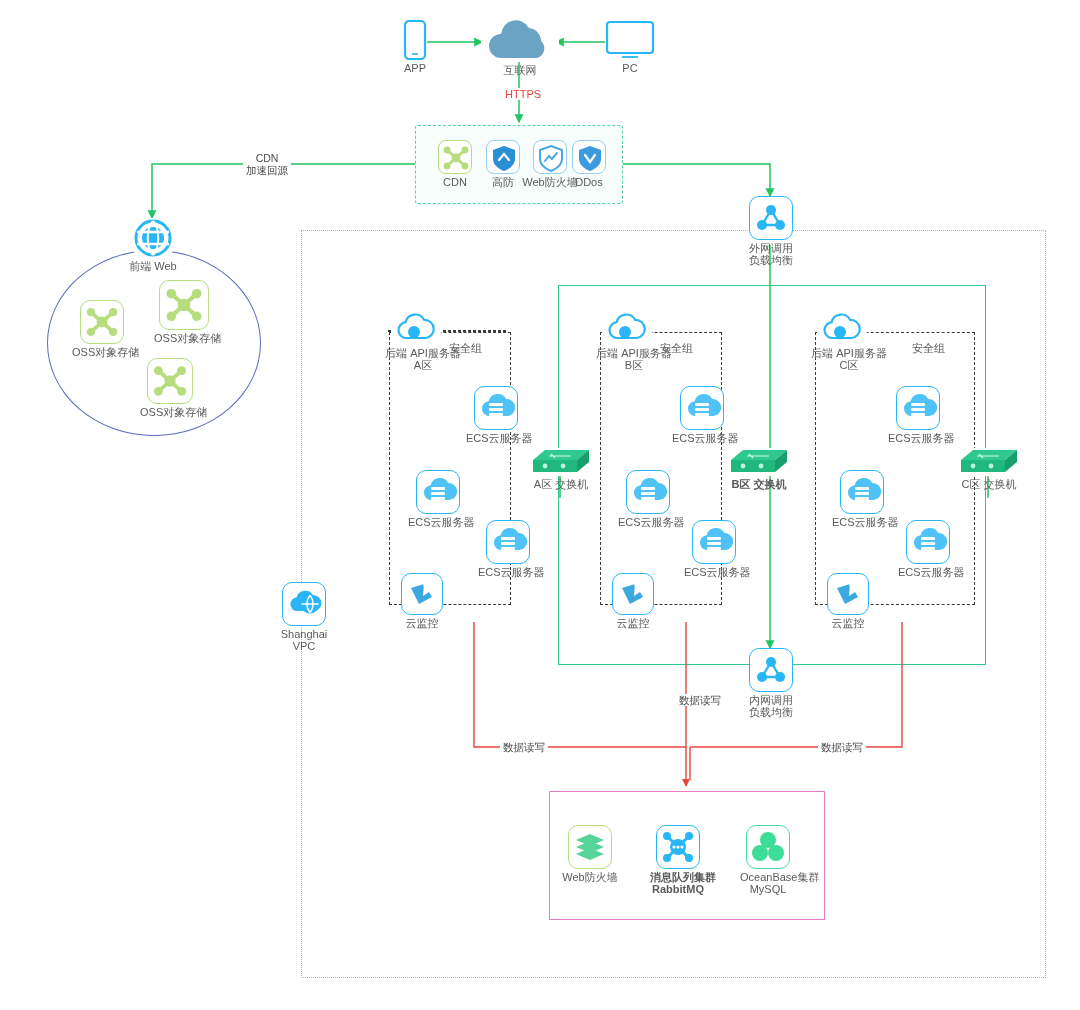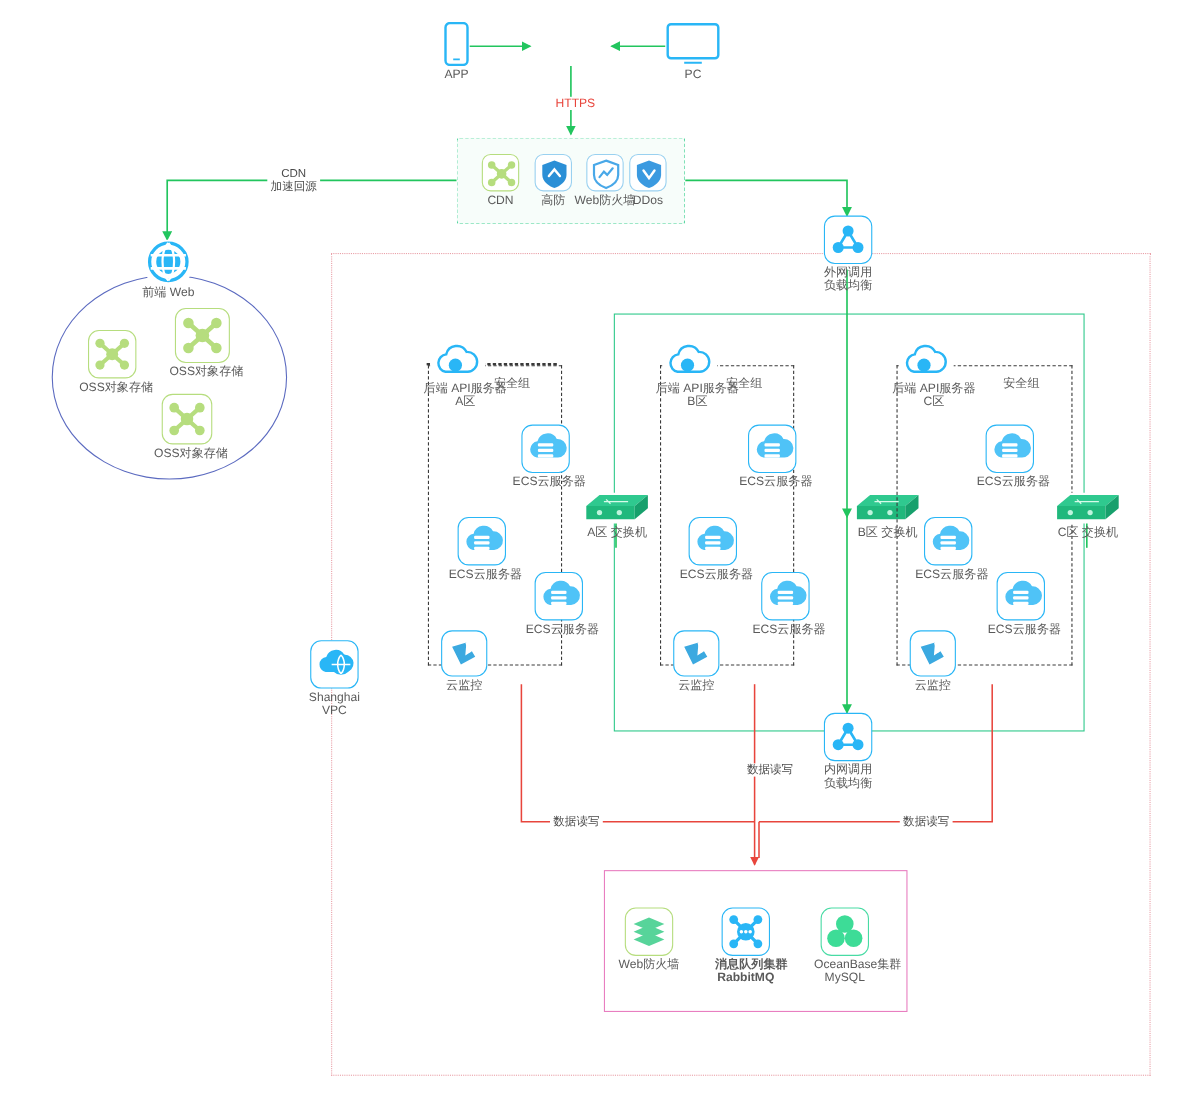--- a/index.html
+++ b/index.html
@@ -112,20 +112,28 @@
   <div class="node" style="left:385px;top:20px;width:60px;">
     <div class="iconbox nb" style="width:24px;height:40px;">
       <svg width="24" height="40" viewBox="0 0 24 40">
         <rect x="2" y="1" width="20" height="38" rx="4" fill="#fff" stroke="#29b6f6" stroke-width="2.2"></rect>
         <line x1="9" y1="34" x2="15" y2="34" stroke="#29b6f6" stroke-width="1.6"></line>
       </svg>
     </div>
     <span class="cap">APP</span>
   </div>
 
+  <div class="node" style="left:480px;top:18px;width:80px;">
+    <div class="iconbox nb" style="width:78px;height:44px;">
+      <svg width="78" height="44" viewBox="0 0 78 44">
+        <path d="M20,40 a12,12 0 0 1 0,-24 a15,15 0 0 1 28,-6 a13,13 0 0 1 12,13 a10,10 0 0 1 -4,17 z" fill="#6ba3c4"></path>
+      </svg>
+    </div>
+    <span class="cap">互联网</span>
+  </div>
 
   <div class="node" style="left:600px;top:20px;width:60px;">
     <div class="iconbox nb" style="width:50px;height:40px;">
       <svg width="50" height="40" viewBox="0 0 50 40">
         <rect x="2" y="2" width="46" height="31" rx="3" fill="#fff" stroke="#29b6f6" stroke-width="2.2"></rect>
         <line x1="17" y1="37" x2="33" y2="37" stroke="#29b6f6" stroke-width="1.8"></line>
       </svg>
     </div>
     <span class="cap">PC</span>
   </div>
@@ -427,21 +435,21 @@
   <div class="node" style="left:607px;top:573px;width:52px;">
     <div class="iconbox" style="width:42px;height:42px;">
       <svg width="40" height="40" viewBox="0 0 40 40">
         <path d="M9,14 L22,10 L21,22 L27,18 L30,23 L17,30 z" fill="#3ba9e0"></path>
         <path d="M22,10 L25,19" stroke="#fff" stroke-width="2"></path>
       </svg>
     </div>
     <span class="cap">云监控</span>
   </div>
 
-  <div class="node" style="left:776px;top:448px;width:62px;">
+  <div class="node" style="left:728px;top:448px;width:62px;font-weight:bold;">
     <div class="iconbox nb" style="width:60px;height:28px;">
       <svg width="60" height="28" viewBox="0 0 60 28">
         <path d="M2,12 L14,2 L58,2 L46,12 z" fill="#2fc98f"></path>
         <path d="M2,12 L46,12 L46,24 L2,24 z" fill="#20b87c"></path>
         <path d="M46,12 L58,2 L58,14 L46,24 z" fill="#17a06c"></path>
         <g stroke="#d6fbe9" stroke-width="1.1" fill="none">
           <path d="M18,8 L40,8 M20,6 L24,10"></path>
         </g>
         <circle cx="14" cy="18" r="2.4" fill="#bff4de"></circle>
         <circle cx="32" cy="18" r="2.4" fill="#bff4de"></circle>

